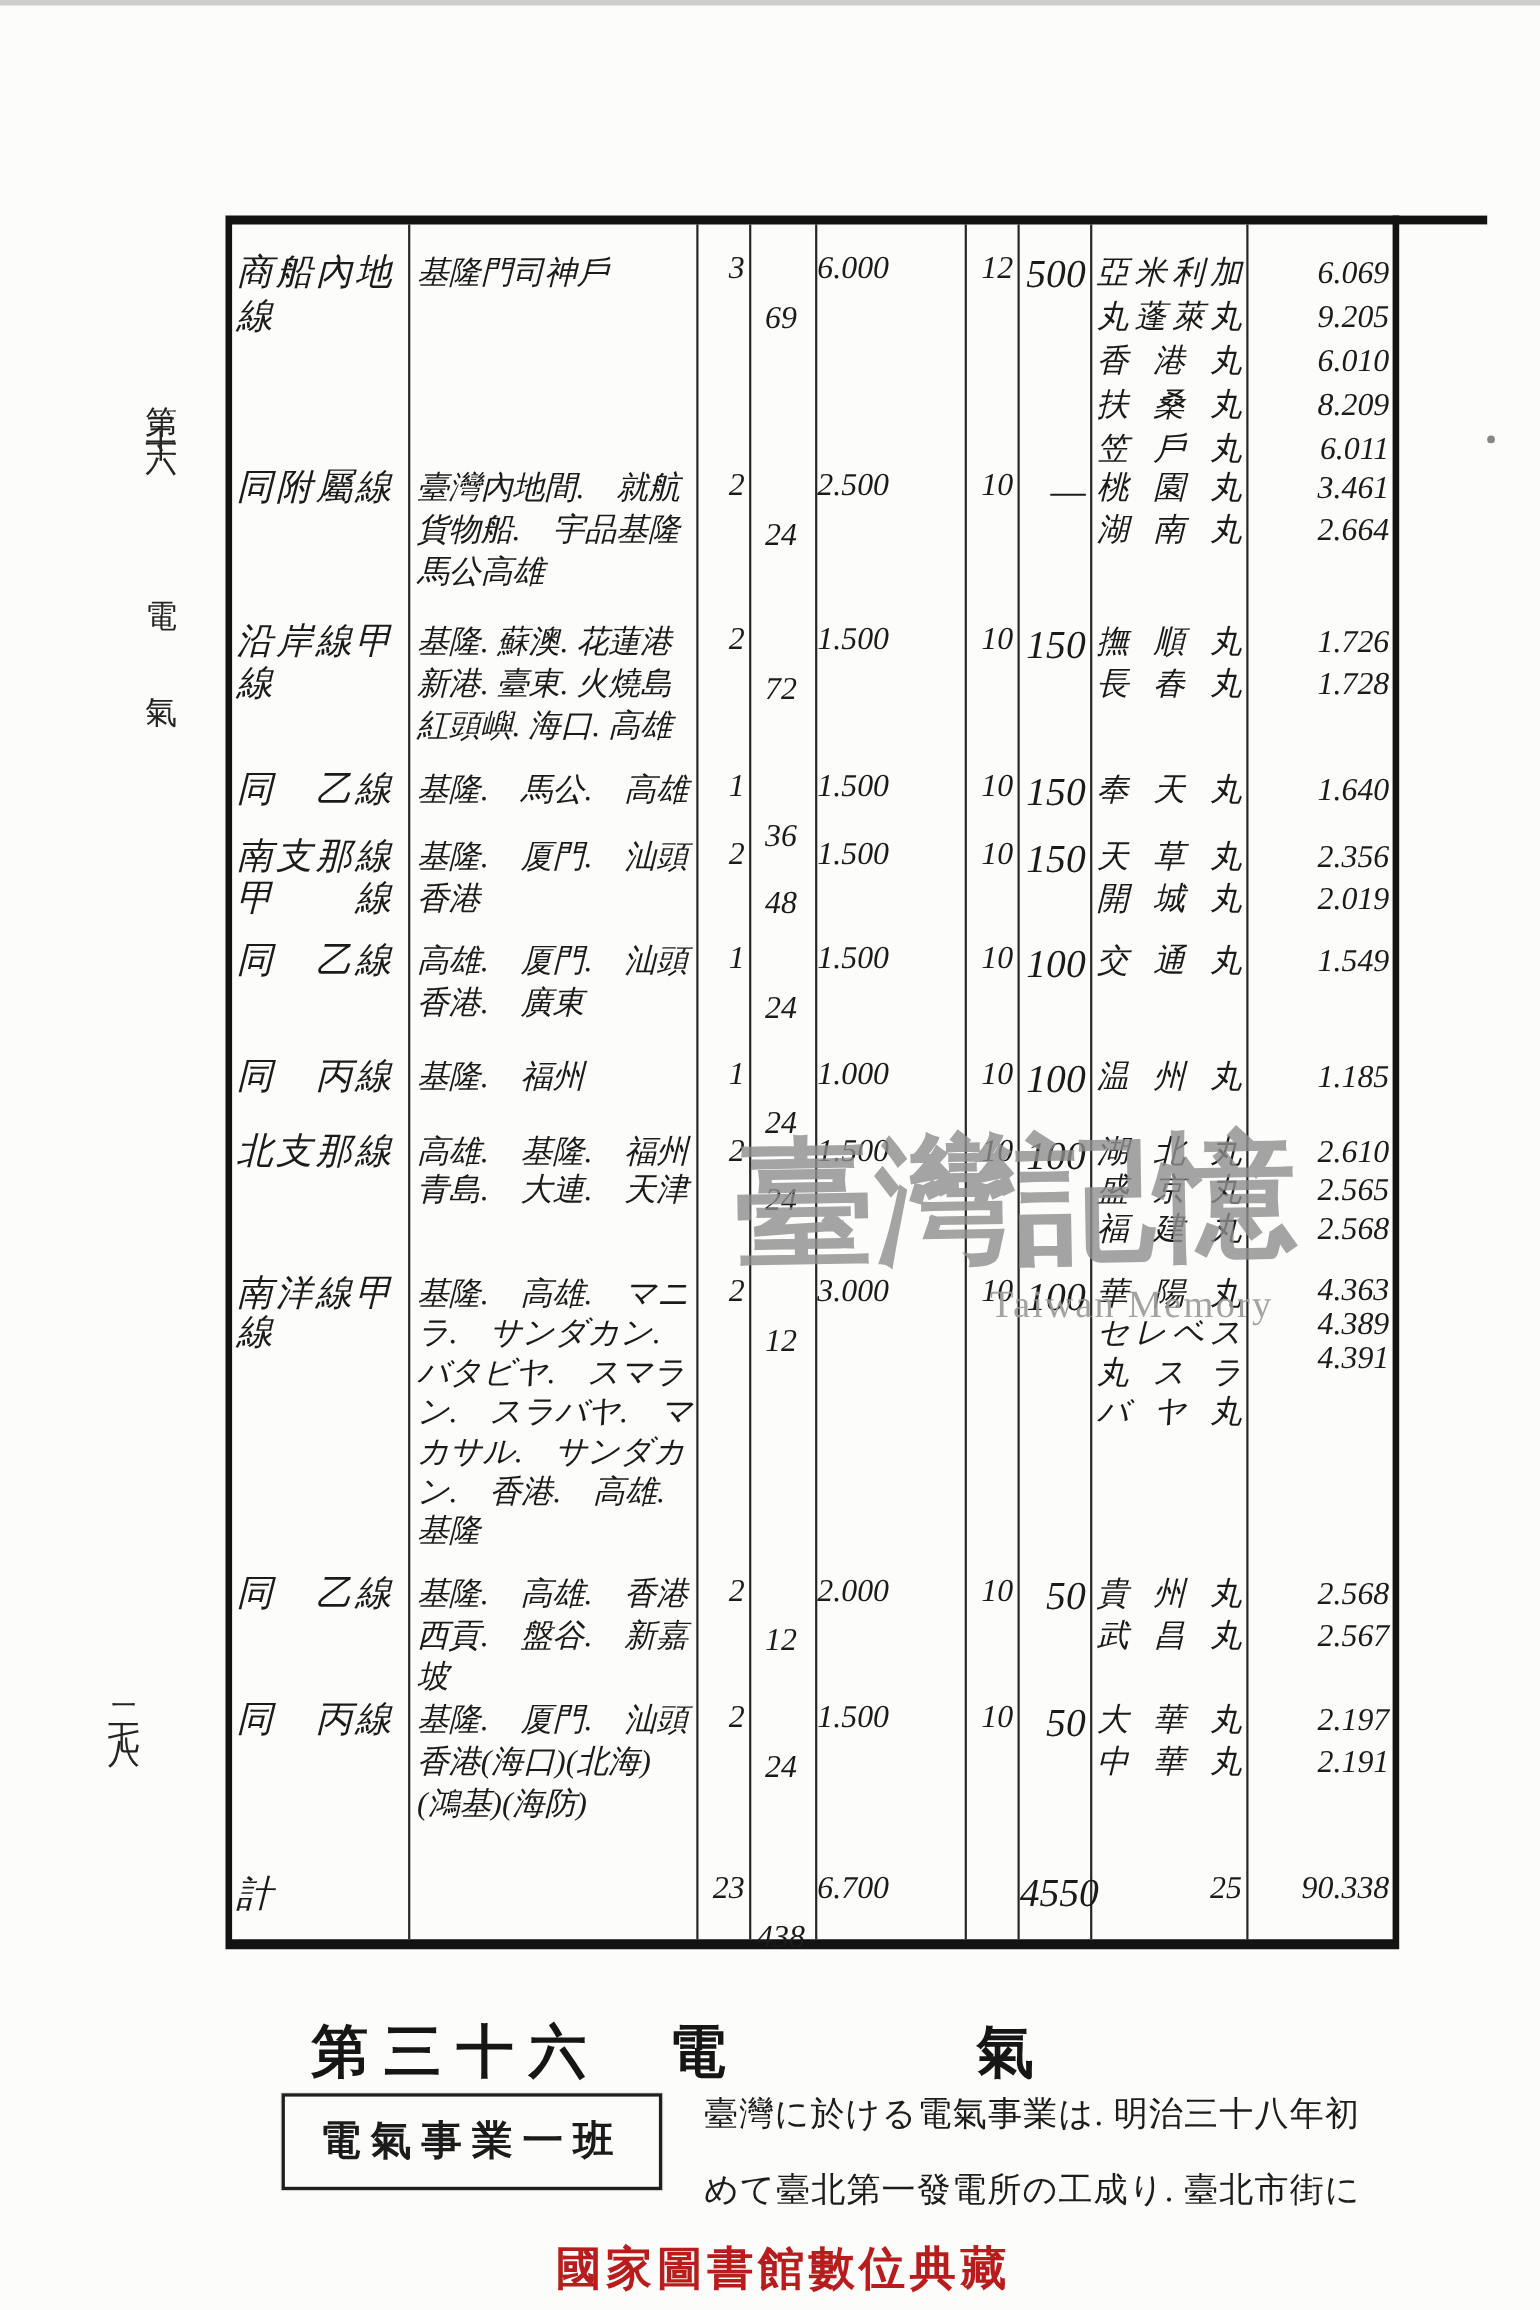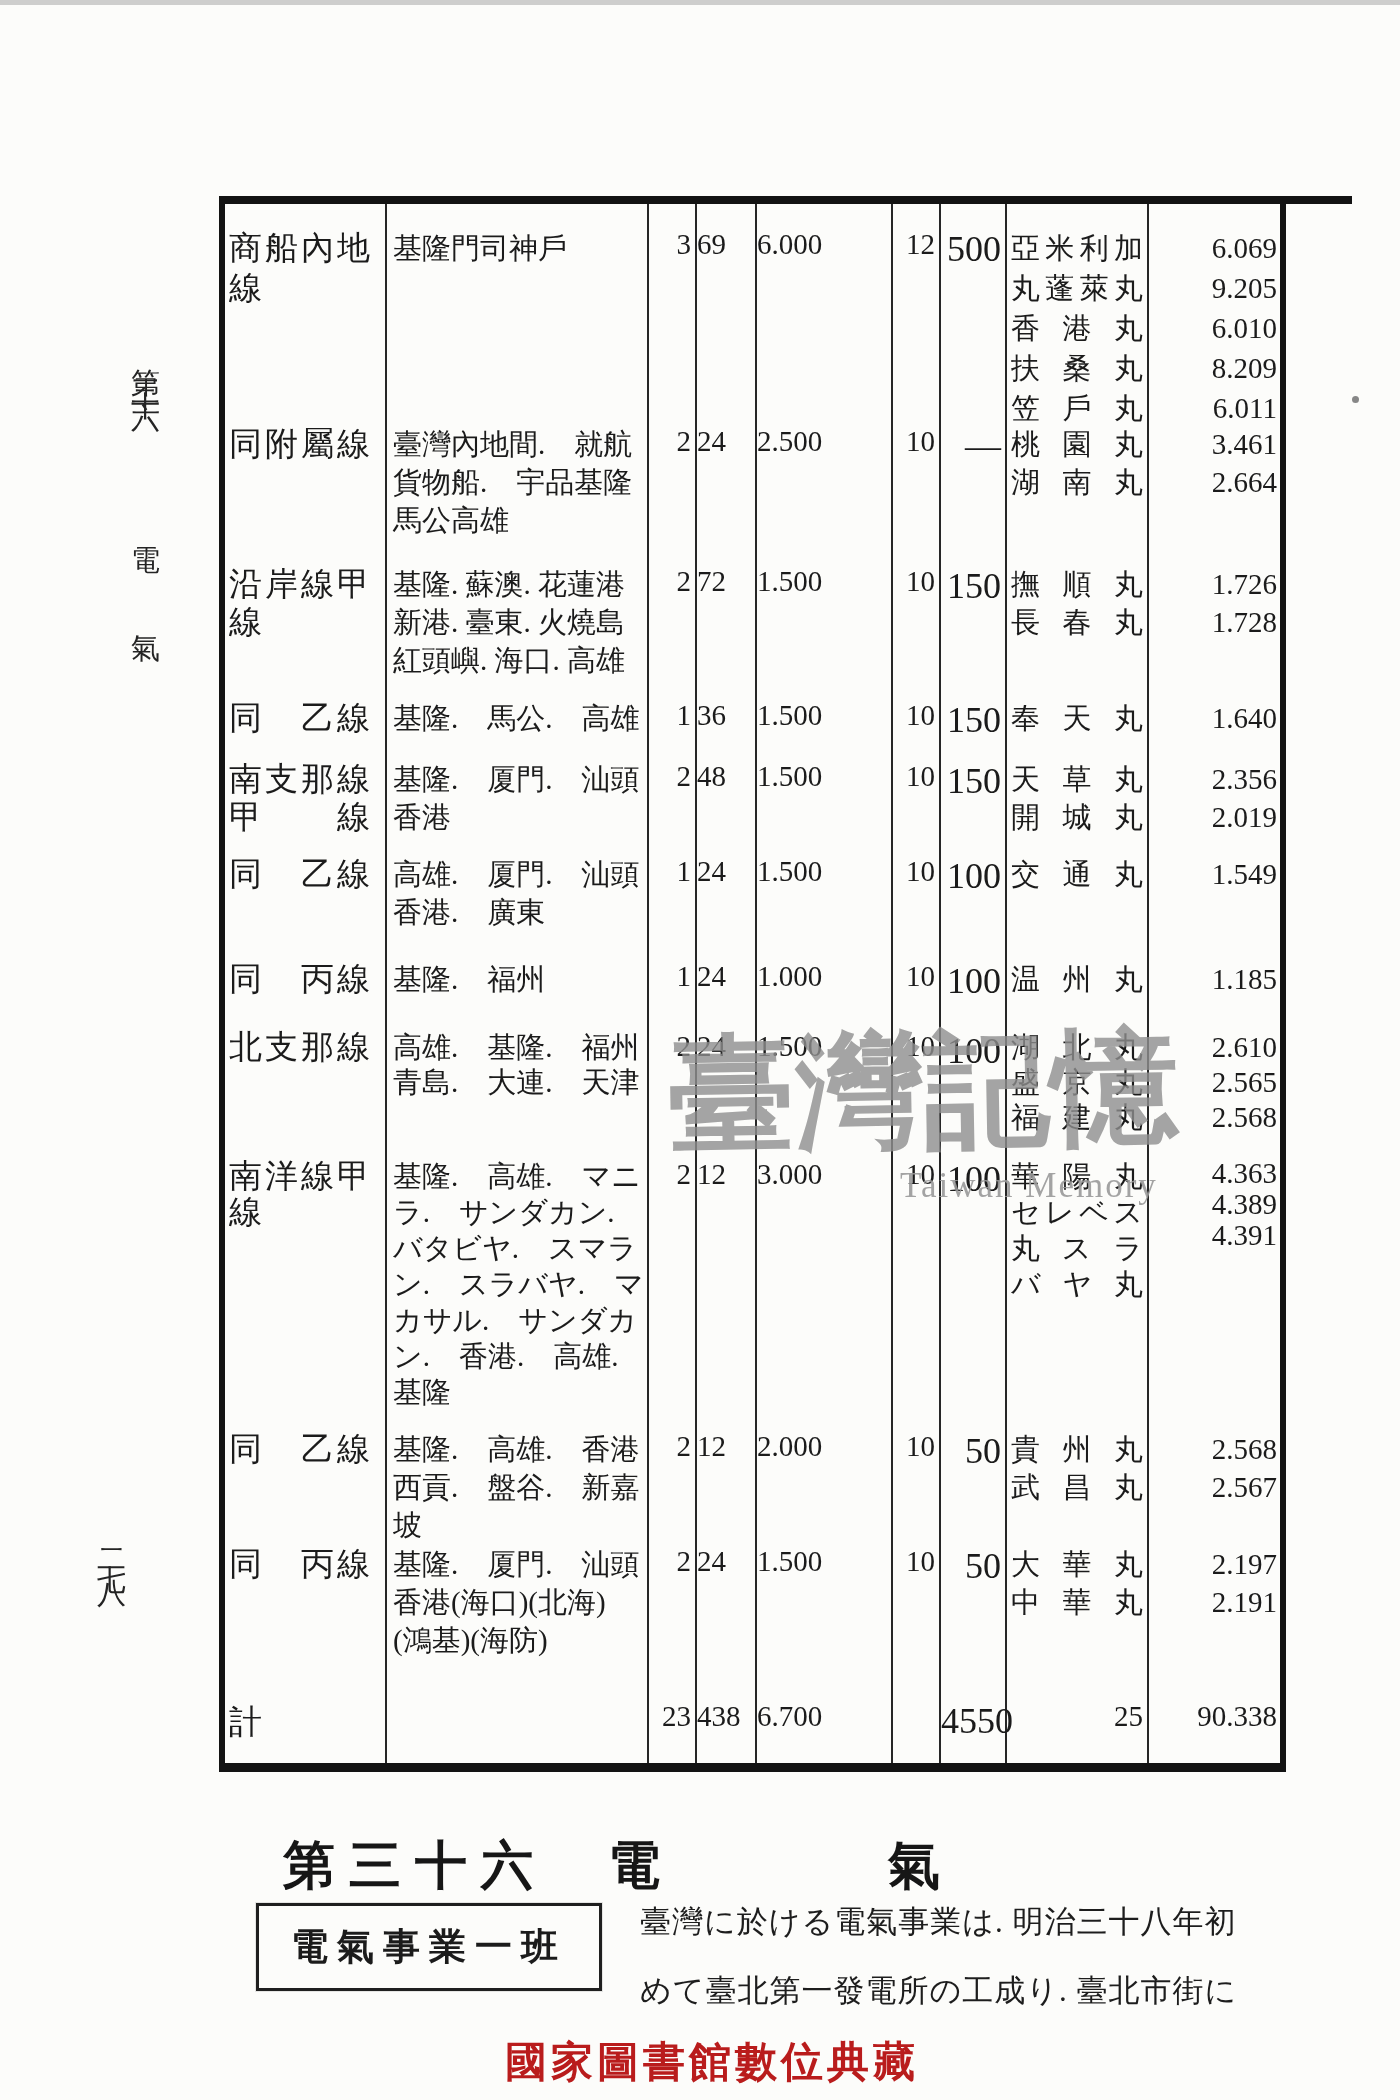--- a/index.html
+++ b/index.html
@@ -9,31 +9,31 @@
     overflow:hidden;
   }
   .abs{position:absolute;}
   
   .top-edge{left:0;top:0;width:1400px;height:5px;background:#a8a8a8;opacity:.55;}
   .stray-dot{left:1352px;top:396px;width:7px;height:7px;border-radius:50%;background:#555;opacity:.7;}
   
   .vtext{writing-mode:vertical-rl;text-orientation:upright;font-size:29px;letter-spacing:11px;color:#242424;}
   
   .table-wrap{
-    left:219px;top:196px;width:1055px;height:1559px;
-    border-style:solid;border-color:#131313;border-width:8px 6px 9px 6px;
+    left:205px;top:196px;width:1055px;height:1559px;
+    border-style:solid;border-color:#131313;border-width:8px 6px 9px 6px;font-style:italic;
   }
   .tb-stub{left:1266px;top:196px;width:86px;height:8px;background:#131313;}
   .vrule{position:absolute;top:0;bottom:0;width:2px;background:#262626;}
   .trow{position:absolute;left:0;right:0;}
   .cell{position:absolute;top:0;}
   .c-name {left:4px;  width:156px;font-size:33px;letter-spacing:3px;}
   .c-route{left:168px;width:254px;font-size:29px;white-space:nowrap;}
   .c-n1{left:424px;width:42px;text-align:right;font-size:29px;}
-  .c-n2{left:472px;width:54px;text-align:left;font-size:29px;}
+  .c-n2{left:472px;width:54px;text-align:center;font-size:29px;margin-top:45px;}
   .c-n3{left:532px;width:130px;font-size:29px;}
   .c-n4{left:668px;width:42px;text-align:right;font-size:29px;}
   .c-n5{left:716px;width:60px;text-align:right;font-size:36px;white-space:nowrap;}
   .c-ships{left:786px;width:132px;font-size:29px;}
   .c-ships .ln{text-align:justify;text-align-last:justify;}
   .c-tons{left:926px;width:126px;text-align:right;font-size:29px;}
   .ln{display:block;height:38px;line-height:38px;}
   .lh40 .ln{height:40px;line-height:40px;}
   .lh36 .ln{height:36px;line-height:36px;}
   .lh35 .ln{height:35px;line-height:35px;}

